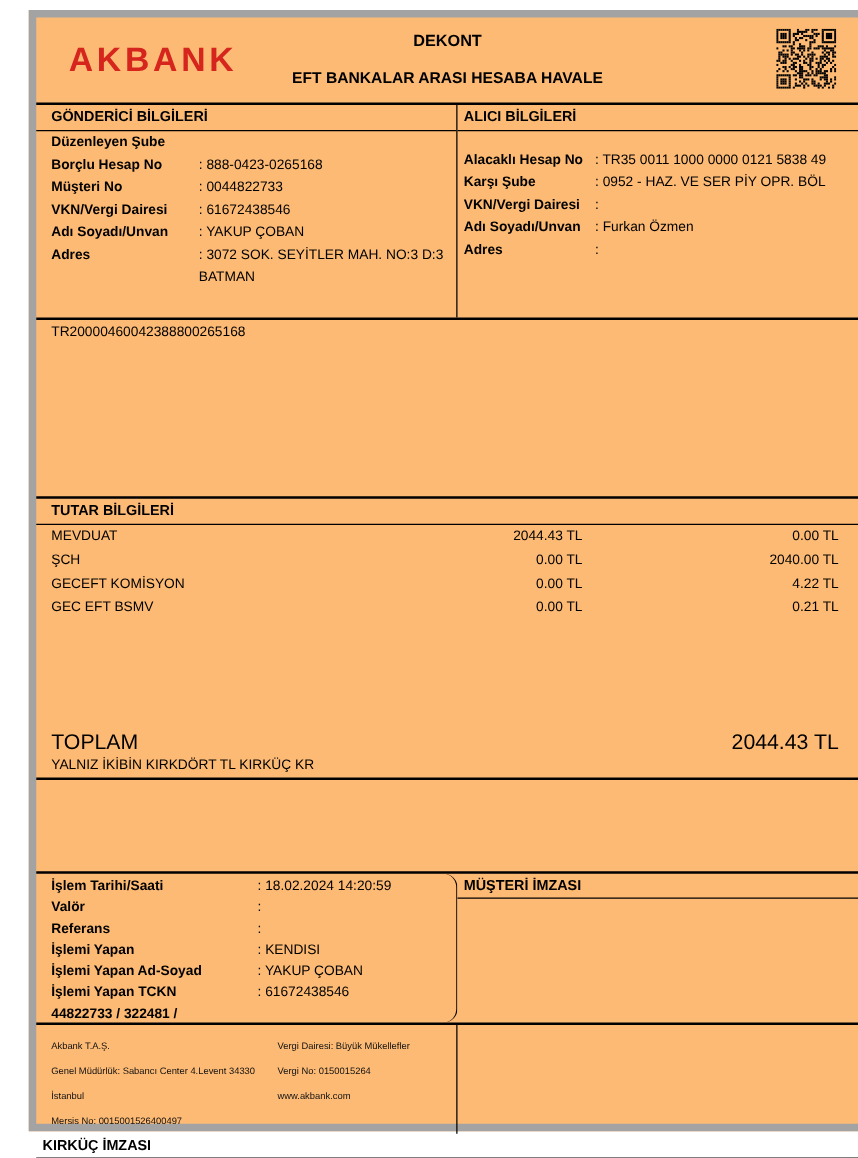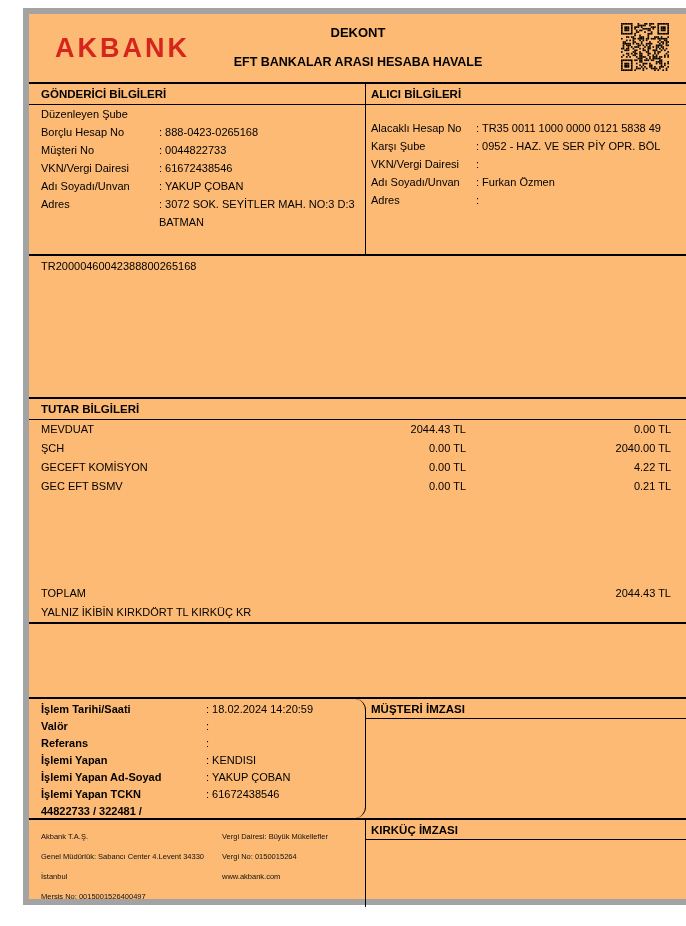--- a/index.html
+++ b/index.html
@@ -19,52 +19,52 @@
 
   
   .info{height:172px;display:flex;}
   .panel-l{width:337px;box-sizing:border-box;border-right:1px solid #000;}
   .panel-r{flex:1;}
   .p-title{font-weight:bold;font-size:11.5px;line-height:17px;padding:2px 4px 1px 12px;
            border-bottom:1px solid #000;}
   .panel-r .p-title{padding-left:5px;}
   .row{display:flex;font-size:11px;line-height:18px;padding-left:12px;}
   .panel-r .row{padding-left:5px;}
-  .row .lbl{font-weight:normal;flex:0 0 118px;}
+  .row .lbl{font-weight:bold;flex:0 0 118px;}
   .panel-r .row .lbl{flex:0 0 105px;}
   .row .val{flex:1;padding-right:8px;white-space:pre-wrap;}
   .spacer14{height:14px;}
 
   
   .refsec{height:143px;font-size:11px;padding:4px 0 0 12px;box-sizing:border-box;}
 
   
   .tutar{height:225px;display:flex;flex-direction:column;}
   .t-title{font-weight:bold;font-size:11.5px;line-height:17px;padding:2px 12px 1px;border-bottom:1px solid #000;}
   .amt-row{display:grid;grid-template-columns:1fr 140px 205px;padding:0 16px 0 12px;
            font-size:11px;line-height:19px;}
   .amt-row .c1,.amt-row .c2{text-align:right;}
   .t-fill{flex:1 1 auto;}
-  .total-row{display:flex;justify-content:space-between;padding:0 16px 0 12px;font-size:11px;line-height:19px;}
+  .total-row{display:flex;justify-content:space-between;padding:0 16px 0 12px;font-size:17px;line-height:19px;}
   .words-row{padding:0 12px 1px;font-size:11px;line-height:18px;}
 
   .gapsec{height:75px;}
 
   
   .bottom{height:121px;display:flex;}
   .trans{width:337px;box-sizing:border-box;border-right:1px solid #000;padding-top:2px;border-radius:11px;}
   .trow{display:flex;font-size:11px;line-height:17px;padding-left:12px;}
   .trow .lbl{font-weight:bold;flex:0 0 165px;}
   .trow .val{flex:1;}
   .tnote{font-weight:bold;font-size:11px;line-height:17px;padding-left:12px;}
   .sig{flex:1;display:flex;flex-direction:column;}
   .sig-title{font-weight:bold;font-size:11.5px;line-height:17px;padding:2px 5px 0;border-bottom:1px solid #000;}
 
   
-  .footer{height:87px;display:flex;}
+  .footer{height:87px;display:flex;flex-direction:column;}
   .foot-l{width:337px;box-sizing:border-box;border-right:1px solid #000;
           display:grid;grid-template-columns:181px 1fr;padding:7px 0 0 12px;}
   .f-item{font-size:7.5px;line-height:20px;white-space:nowrap;color:#111;}
   .foot-r{flex:1;display:flex;flex-direction:column;}
 </style>
 </head>
 <body>
 
 <div class="doc">
 

